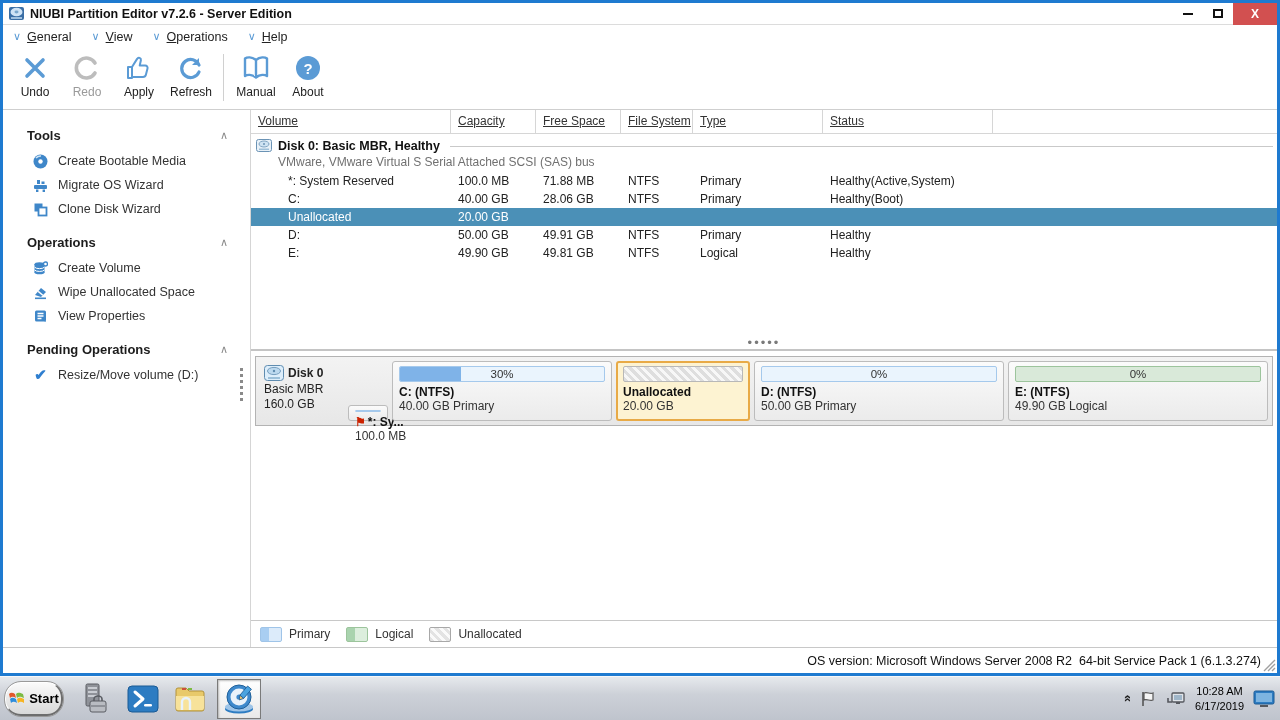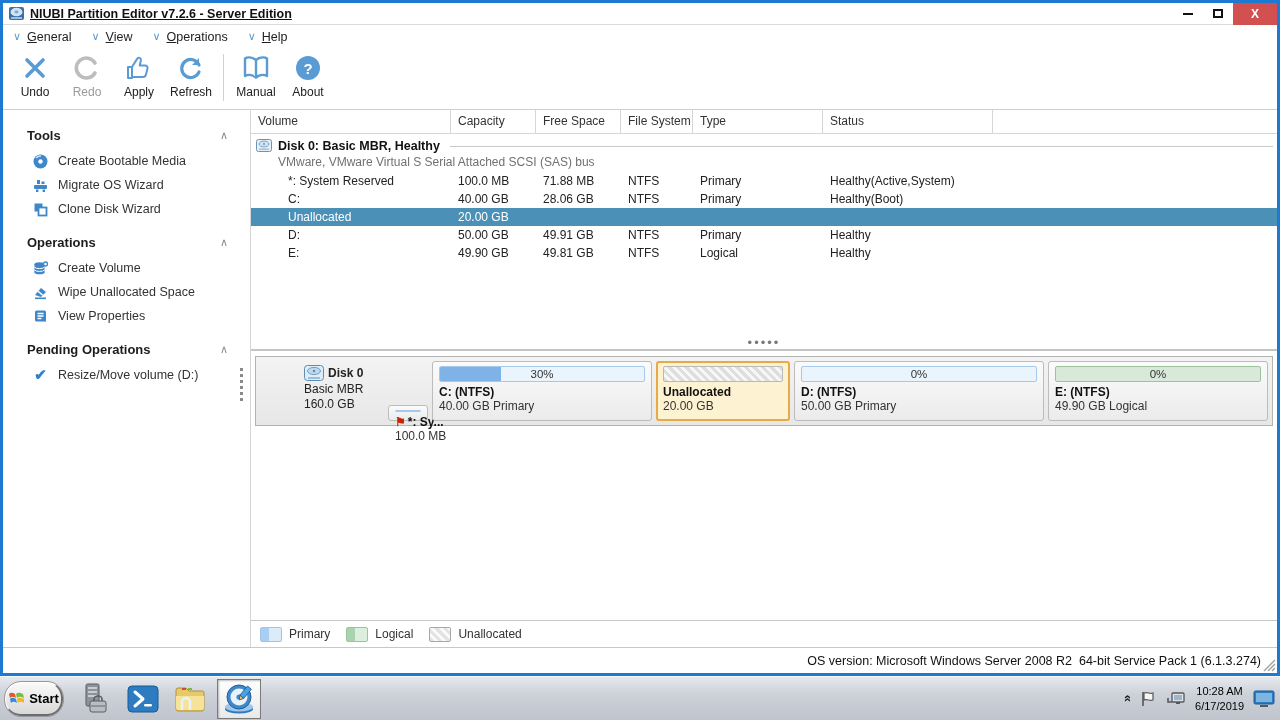--- a/index.html
+++ b/index.html
@@ -6,21 +6,21 @@
   html,body { width:1280px; height:720px; overflow:hidden; font-family:"Liberation Sans", sans-serif; background:#000; }
 
   
   .app-window { position:absolute; left:0; top:0; width:1280px; height:676px;
     border:3px solid #1e7ad0; background:#fff; display:flex; flex-direction:column; }
 
   
   .titlebar { height:22px; display:flex; align-items:center; padding-left:5px;
     border-bottom:1px solid #dcdcdc; background:#fff; flex:0 0 auto; }
   .title-icon { width:17px; height:15px; margin-right:5px; }
-  .title-text { font-size:12.5px; font-weight:bold; color:#111;text-decoration:underline; }
+  .title-text { font-size:12.5px; font-weight:bold; color:#111; }
   .title-spacer { flex:1; }
   .win-btn { width:30px; height:21px; display:flex; align-items:center; justify-content:center; cursor:default; }
   .min-glyph { width:10px; height:2px; background:#111; }
   .max-glyph { width:10px; height:9px; border:2px solid #111; }
   .close-btn { width:44px; height:22px; background:#d25050; color:#fff; display:flex;
     align-items:center; justify-content:center; font-weight:bold; font-size:12px; }
 
   
   .menubar { height:23px; display:flex; align-items:center; padding-left:10px; gap:20px; flex:0 0 auto; }
   .menu-item { display:flex; align-items:center; gap:6px; font-size:12.5px; color:#222; }
@@ -52,21 +52,21 @@
   .v-grip { position:absolute; right:7px; top:258px; width:3px; height:36px;
     background:repeating-linear-gradient(#8a8a8a 0 3px, transparent 3px 6px); }
 
   
   .main { flex:1; display:flex; flex-direction:column; min-width:0; }
 
   
   .vol-table { height:226px; flex:0 0 auto; overflow:hidden; }
   .vol-header { display:flex; height:24px; font-size:12px; color:#333;
     border-bottom:1px solid #d6d6d6; }
-  .vh-cell { padding:4px 0 0 7px; border-right:1px solid #d6d6d6; }
+  .vh-cell { padding:4px 0 0 7px; border-right:1px solid #d6d6d6;text-decoration:underline; }
   .c-volume { width:200px; } .c-capacity { width:85px; } .c-free { width:85px; }
   .c-fs { width:72px; } .c-type { width:130px; } .c-status { width:170px; }
   .c-fill { flex:1; border-right:none; }
   .group-row { padding:5px 0 3px 5px; }
   .group-title { display:flex; align-items:center; }
   .group-title .disk-ic { width:17px; height:14px; margin-right:5px; }
   .group-title-text { font-size:12.5px; font-weight:bold; color:#111; white-space:nowrap; }
   .group-line { flex:1; height:1px; background:#c9c9c9; margin:0 4px 0 10px; }
   .group-sub { font-size:12px; color:#707070; padding-left:22px; margin-top:2px; }
   .vol-row { display:flex; height:18px; line-height:18px; font-size:12px; color:#222; }
@@ -75,21 +75,21 @@
   .vol-row.selected { background:#4b90b7; color:#fff; }
 
   
   .h-splitter { height:15px; flex:0 0 auto; display:flex; align-items:center; justify-content:center;
     border-bottom:2px solid #c4c4c4; color:#7a7a7a; font-size:13px; letter-spacing:2px; line-height:6px; }
 
   
   .diskmap-area { padding:5px 4px 0 4px; flex:0 0 auto; }
   .disk-strip { border:1px solid #b3b3b3; background:linear-gradient(#f3f3f3,#e7e7e7);
     display:flex; padding:4px; gap:4px; height:70px; }
-  .disk-info { width:84px; flex:0 0 auto; padding:4px 2px 0 4px; font-size:12px; color:#222;margin-left:40px; }
+  .disk-info { width:84px; flex:0 0 auto; padding:4px 2px 0 4px; font-size:12px; color:#222; }
   .disk-info-top { display:flex; align-items:center; gap:4px; font-weight:bold; }
   .disk-info .disk-ic { width:20px; height:17px; }
   .disk-info div { line-height:15px; }
   .block { border:1px solid #bcbcbc; border-radius:3px; background:linear-gradient(#fbfbfb,#ebebeb);
     padding:4px 6px 2px 6px; display:flex; flex-direction:column; flex:0 0 auto; }
   .block-bar { height:16px; border:1px solid #a5c9ec; background:#eaf4fd; border-radius:2px;
     position:relative; text-align:center; font-size:11.5px; color:#333; overflow:hidden; }
   .bar-fill { position:absolute; left:0; top:0; bottom:0; background:#7fb3e8; }
   .bar-pct { position:relative; z-index:1; line-height:15px; display:block; }
   .block-label { font-size:12px; font-weight:bold; color:#111; margin-top:3px; white-space:nowrap;

